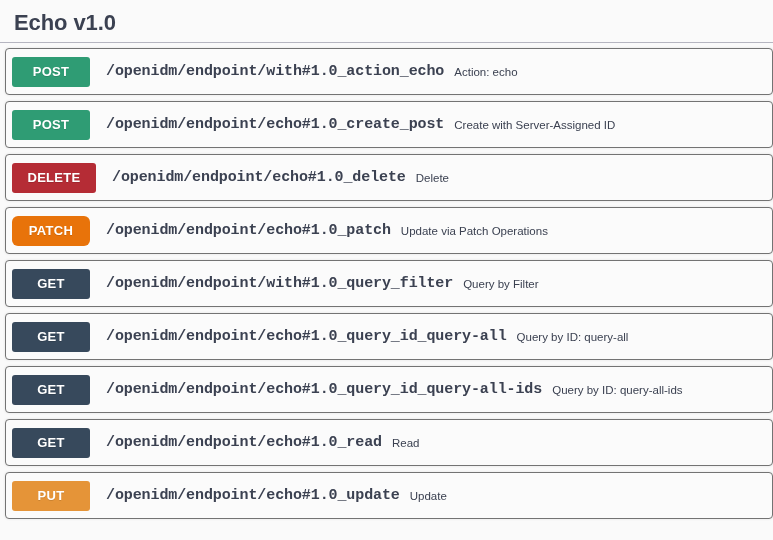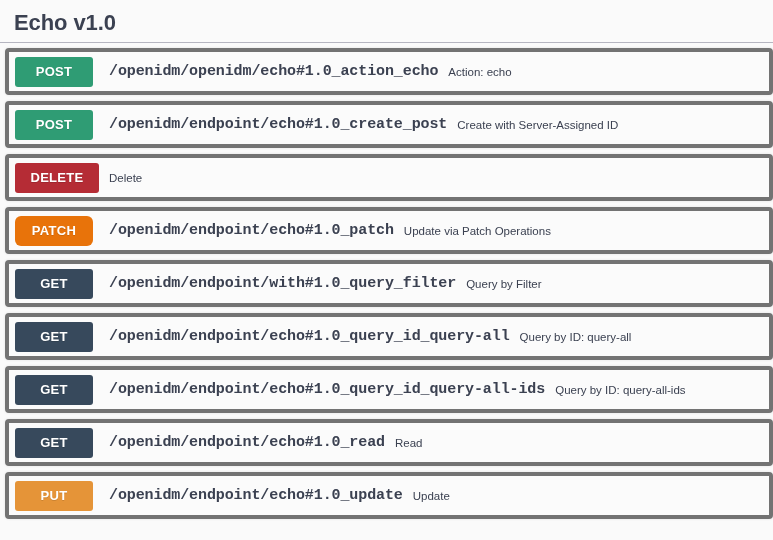--- a/index.html
+++ b/index.html
@@ -43,21 +43,21 @@
     padding: 0;
     list-style: none;
   }
   .op-row {
     position: relative;
     display: flex;
     align-items: center;
     height: 47px;
     margin: 6px 0 0 5px;
     background: #fbfbfb;
-    border: 4px solid #737373;
+    border: 1px solid #737373;
     border-radius: 4px;
     box-shadow: 0 0 3px rgba(0,0,0,0.09);
     box-sizing: border-box;
     padding-left: 6px;
     cursor: pointer;
     overflow: hidden;
   }
   .op-row:first-child {
     margin-top: 5px;
   }
@@ -107,32 +107,33 @@
 <div class="api-page">
 
   <h1 class="api-title">Echo v1.0</h1>
 
   <div class="title-rule"></div>
 
   <ul class="ops-list">
 
     <li class="op-row">
       <span class="method-badge m-post">POST</span>
-      <span class="op-path">/openidm/openidm/echo#1.0_action_echo</span>
+      <span class="op-path">/openidm/endpoint/with#1.0_action_echo</span>
       <span class="op-desc">Action: echo</span>
     </li>
 
     <li class="op-row">
       <span class="method-badge m-post">POST</span>
       <span class="op-path">/openidm/endpoint/echo#1.0_create_post</span>
       <span class="op-desc">Create with Server-Assigned ID</span>
     </li>
 
     <li class="op-row">
       <span class="method-badge m-delete">DELETE</span>
+      <span class="op-path">/openidm/endpoint/echo#1.0_delete</span>
       <span class="op-desc">Delete</span>
     </li>
 
     <li class="op-row">
       <span class="method-badge m-patch">PATCH</span>
       <span class="op-path">/openidm/endpoint/echo#1.0_patch</span>
       <span class="op-desc">Update via Patch Operations</span>
     </li>
 
     <li class="op-row">

